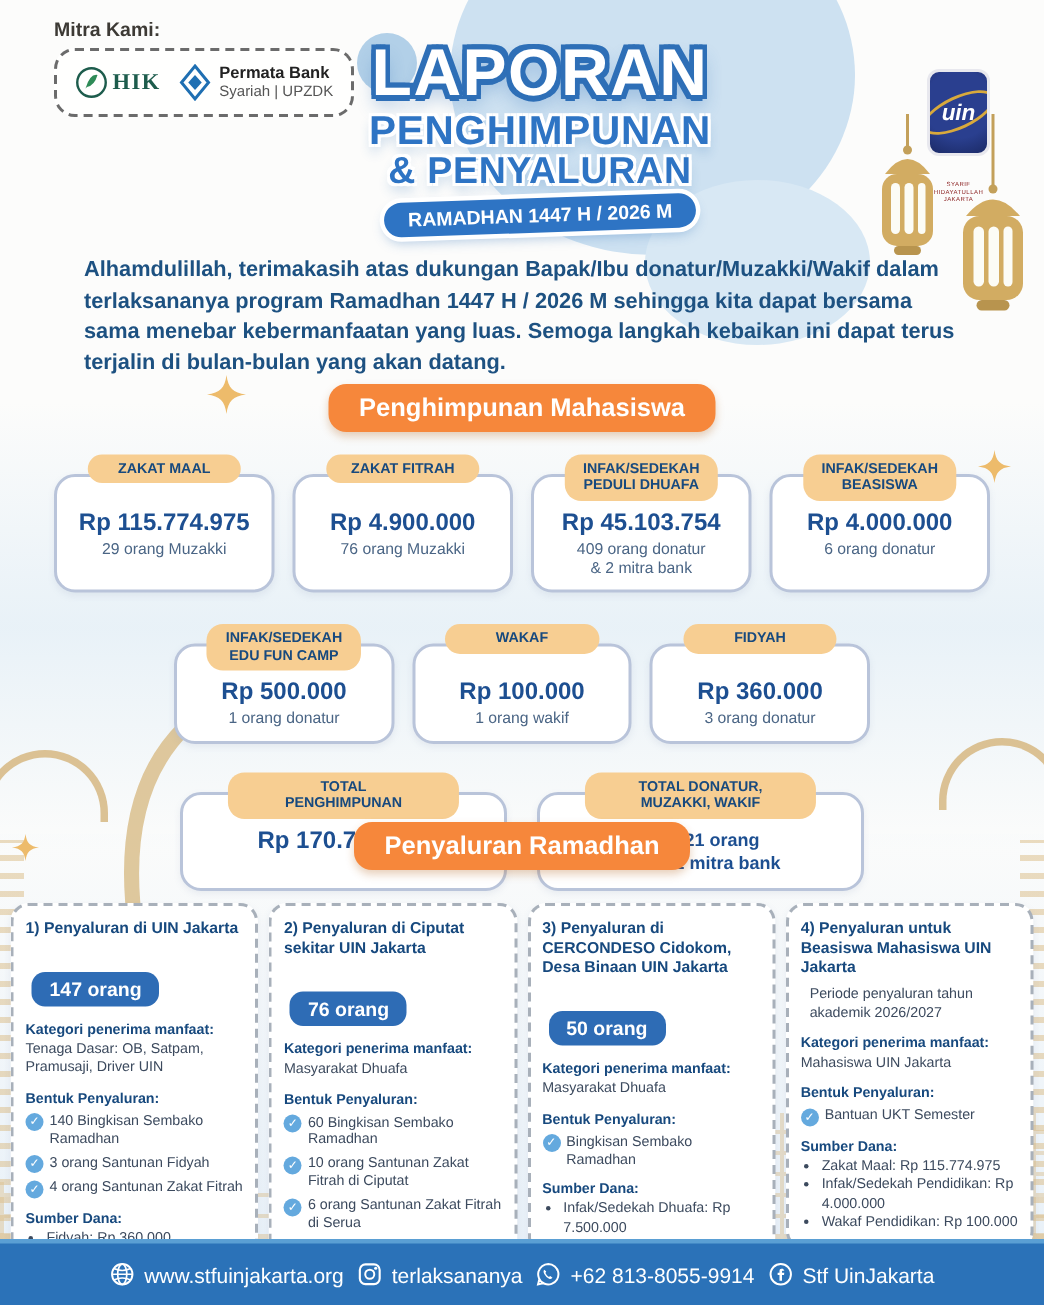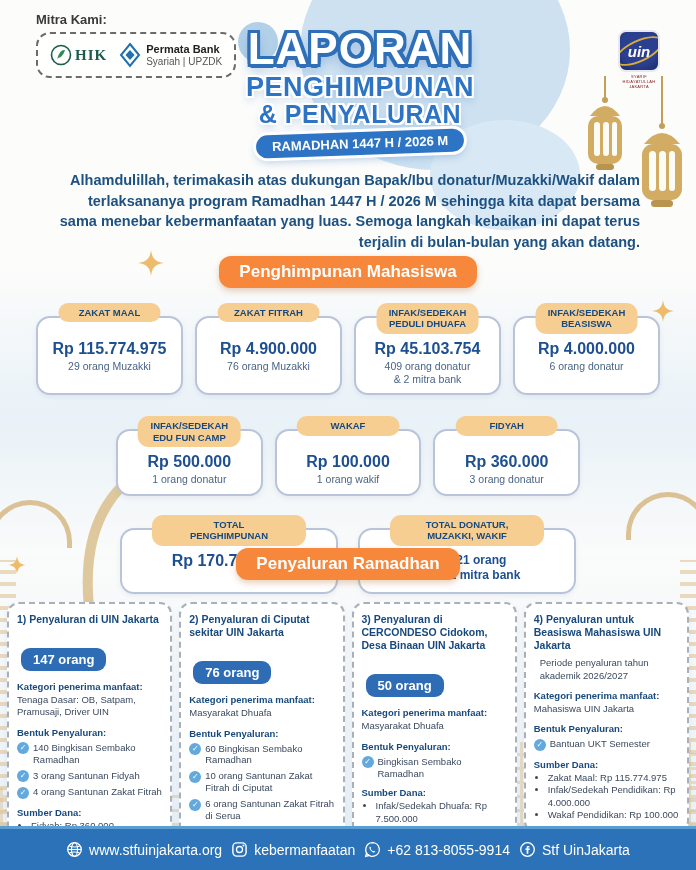--- a/index.html
+++ b/index.html
@@ -45,21 +45,21 @@
   .logo-hik { display:flex; align-items:center; gap:3px; }
   .hik-text { font-family:"Liberation Serif", serif; font-size:15px; font-weight:bold;
     color:#1d5c4c; letter-spacing:1px; }
   .logo-permata { display:flex; align-items:center; gap:5px; }
   .permata-text1 { font-size:11px; font-weight:bold; color:#222; line-height:1.15; }
   .permata-text2 { font-size:10px; color:#555; line-height:1.15; }
 
   
   .org-logos { position:absolute; right:34px; top:30px; z-index:2; display:flex; gap:10px; align-items:flex-start; }
   .uin-badge { width:46px; text-align:center; }
-  .uin-circle { width:42px; height:42px; border-radius:8px; margin:0 auto;
+  .uin-circle { width:42px; height:58px; border-radius:8px; margin:16px auto;
     background:radial-gradient(circle at 50% 40%, #2a3f8f 0 60%, #1b2a66 100%);
     display:flex; align-items:center; justify-content:center; position:relative; overflow:hidden;
     border:2px solid #e8e8ee; }
   .uin-orbit { position:absolute; width:52px; height:22px; border:2px solid #d8a93c;
     border-radius:50%; transform:rotate(-25deg); }
   .uin-word { color:#fff; font-weight:bold; font-style:italic; font-size:15px; position:relative; }
   .uin-sub { font-size:4px; color:#8a2020; margin-top:2px; letter-spacing:.3px; }
   .stf-badge { width:52px; text-align:center; }
   .stf-circle { width:50px; height:50px; border-radius:50%; background:#fff; border:2px solid #1b3f7a;
     display:flex; flex-direction:column; align-items:center; justify-content:center; gap:1px; }
@@ -74,21 +74,21 @@
   .t2 { font-size:27px; font-weight:900; color:#2e74c4; margin-top:-2px; letter-spacing:.5px;
     text-shadow:-2px -2px 0 #fff,2px -2px 0 #fff,-2px 2px 0 #fff,2px 2px 0 #fff,0 5px 8px rgba(46,111,183,.3); }
   .t3 { font-size:25px; font-weight:900; color:#2e74c4; margin-top:-3px; letter-spacing:.5px;
     text-shadow:-2px -2px 0 #fff,2px -2px 0 #fff,-2px 2px 0 #fff,2px 2px 0 #fff,0 5px 8px rgba(46,111,183,.3); }
   .t-ribbon { display:inline-block; margin-top:3px; background:#2e74c4; color:#fff;
     font-size:13px; font-weight:bold; padding:4px 16px; border-radius:16px;
     box-shadow:0 0 0 3px #fff, 0 4px 8px rgba(46,111,183,.35); transform:rotate(-2deg); }
 
   
   .intro { position:absolute; left:56px; top:170px; width:584px; z-index:2;
-    font-size:14.5px; line-height:1.42; font-weight:600; color:#1d5181; text-align:right; }
+    font-size:14.5px; line-height:1.42; font-weight:600; color:#1d5181; text-align:left; }
 
   
   .section-badge { display:inline-block; background:#f6873b; color:#fff; font-weight:bold;
     font-size:17px; padding:6px 20px; border-radius:12px; box-shadow:0 3px 6px rgba(180,100,30,.3); }
   .center { text-align:center; }
 
   
   .penghimpunan { position:absolute; left:0; top:256px; width:696px; z-index:2; }
   .cards-row { display:flex; justify-content:center; gap:12px; }
   .row1 { margin-top:28px; padding:0 36px; }
@@ -398,21 +398,21 @@
         <path d="M3 5 q6 2.6 12 0 M3 13 q6 -2.6 12 0" fill="none" stroke="#fff" stroke-width="1.1"></path>
       </svg>
       <span>www.stfuinjakarta.org</span>
     </div>
     <div class="f-item">
       <svg width="17" height="17" viewBox="0 0 18 18">
         <rect x="2" y="2" width="14" height="14" rx="4" fill="none" stroke="#fff" stroke-width="1.5"></rect>
         <circle cx="9" cy="9" r="3.2" fill="none" stroke="#fff" stroke-width="1.4"></circle>
         <circle cx="13.2" cy="4.8" r="1.1" fill="#fff"></circle>
       </svg>
-      <span>kebermanfaatan</span>
+      <span>terlaksananya</span>
     </div>
     <div class="f-item">
       <svg width="17" height="17" viewBox="0 0 18 18">
         <path d="M9 1.8 a7.2 7.2 0 1 1 -6.3 10.7 L1.8 16.2 l3.8 -0.9 A7.2 7.2 0 0 1 9 1.8 Z" fill="none" stroke="#fff" stroke-width="1.4"></path>
         <path d="M6.2 5.8 q-1 1 0 3 q1.4 2.6 3.4 3.3 q1.6 .6 2.4 -.6 l-1.6 -1.2 q-.7 .7 -1.5 .2 q-1.2 -.8 -1.7 -2 q-.3 -.8 .4 -1.4 Z" fill="#fff"></path>
       </svg>
       <span>+62 813-8055-9914</span>
     </div>
     <div class="f-item">
       <svg width="17" height="17" viewBox="0 0 18 18">

